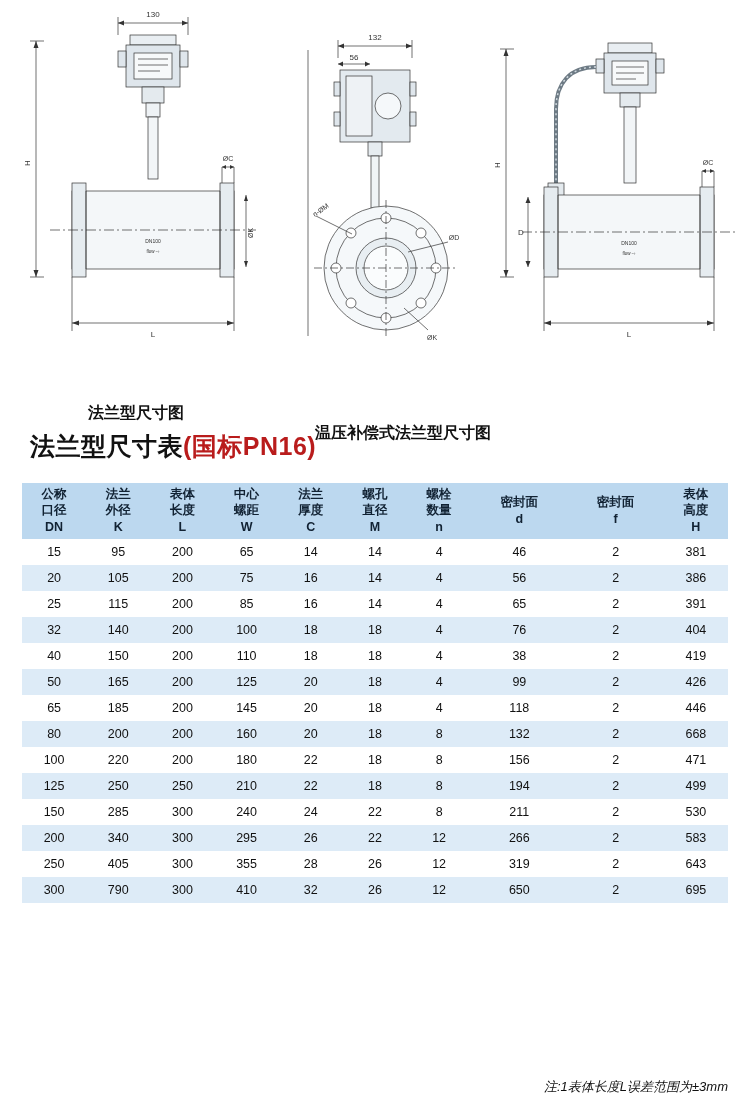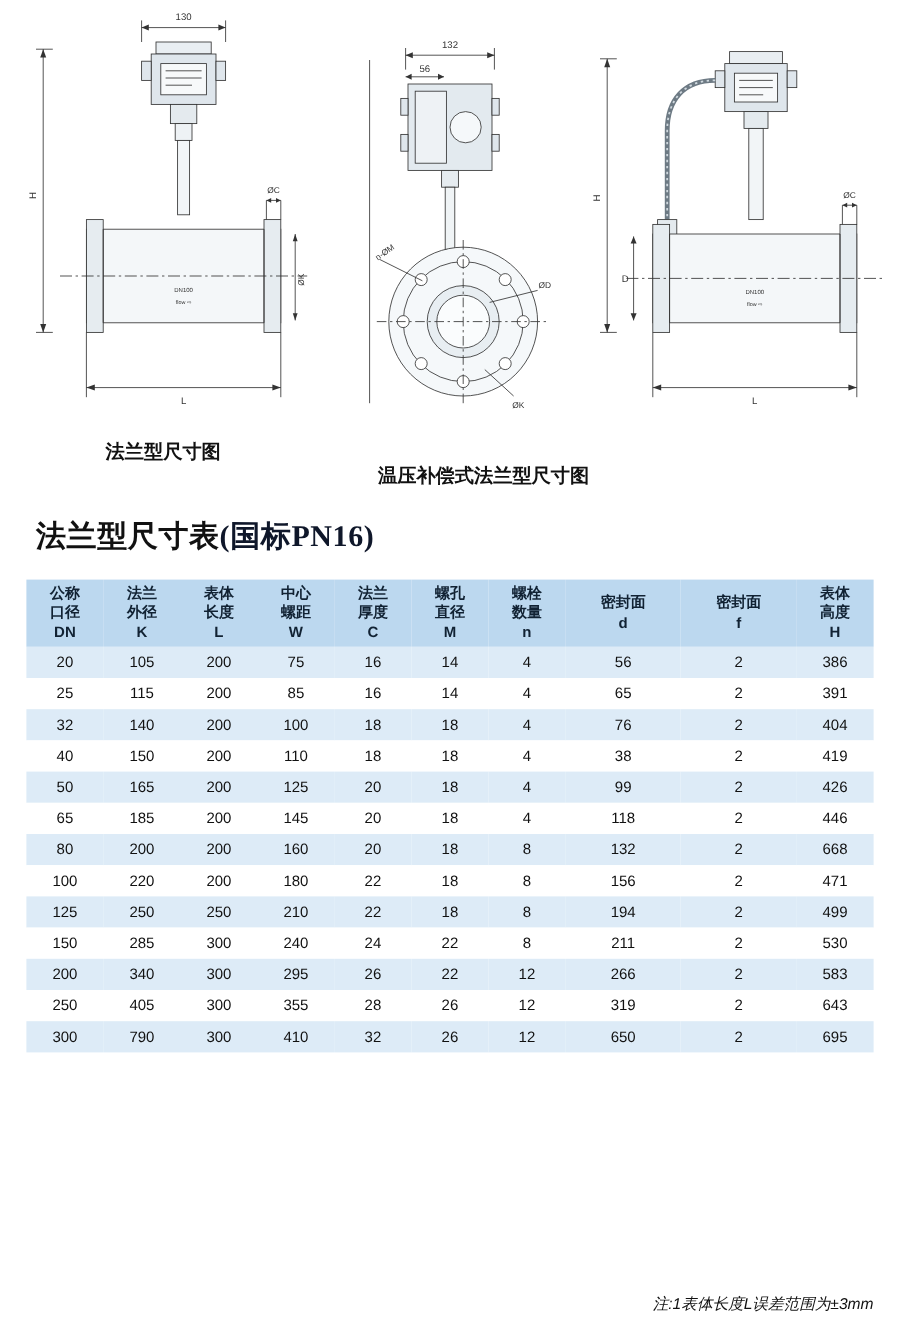--- a/index.html
+++ b/index.html
@@ -12,33 +12,34 @@
   }
   .page{position:relative;width:750px;height:850px;}
 
   
   .drawings{position:relative;height:400px;width:750px;}
   .dwg{position:absolute;}
   .cap{
     position:absolute;
     font-size:16px;font-weight:bold;color:#111;
     white-space:nowrap;
+    margin-top:36px;
   }
   .cap1{left:88px;top:367px;}
   .cap2{left:315px;top:387px;}
 
   svg{display:block;}
 
   
   .title{
     position:absolute;left:30px;top:430px;
     font-size:25px;font-weight:bold;color:#111;
     letter-spacing:0.5px;
   }
-  .title .accent{color:#0f172a;font-family:Liberation Serif, serif;}
+  .title .accent{color:#b91c1c;}
 
   
   .tablewrap{position:absolute;left:22px;top:483px;width:706px;}
   table{border-collapse:collapse;width:706px;}
   thead th{
     background:#bcd8ef;
     color:#123;
     font-size:12.5px;
     font-weight:bold;
     padding:3px 0 4px 0;
@@ -302,20 +303,32 @@
             <span class="sym">f</span>
           </th>
           <th>
             <span class="ln">表体</span>
             <span class="ln">高度</span>
             <span class="sym">H</span>
           </th>
         </tr>
       </thead>
       <tbody>
+        <tr class="odd">
+          <td>15</td>
+          <td>95</td>
+          <td>200</td>
+          <td>65</td>
+          <td>14</td>
+          <td>14</td>
+          <td>4</td>
+          <td>46</td>
+          <td>2</td>
+          <td>381</td>
+        </tr>
         <tr class="even">
           <td>20</td>
           <td>105</td>
           <td>200</td>
           <td>75</td>
           <td>16</td>
           <td>14</td>
           <td>4</td>
           <td>56</td>
           <td>2</td>

